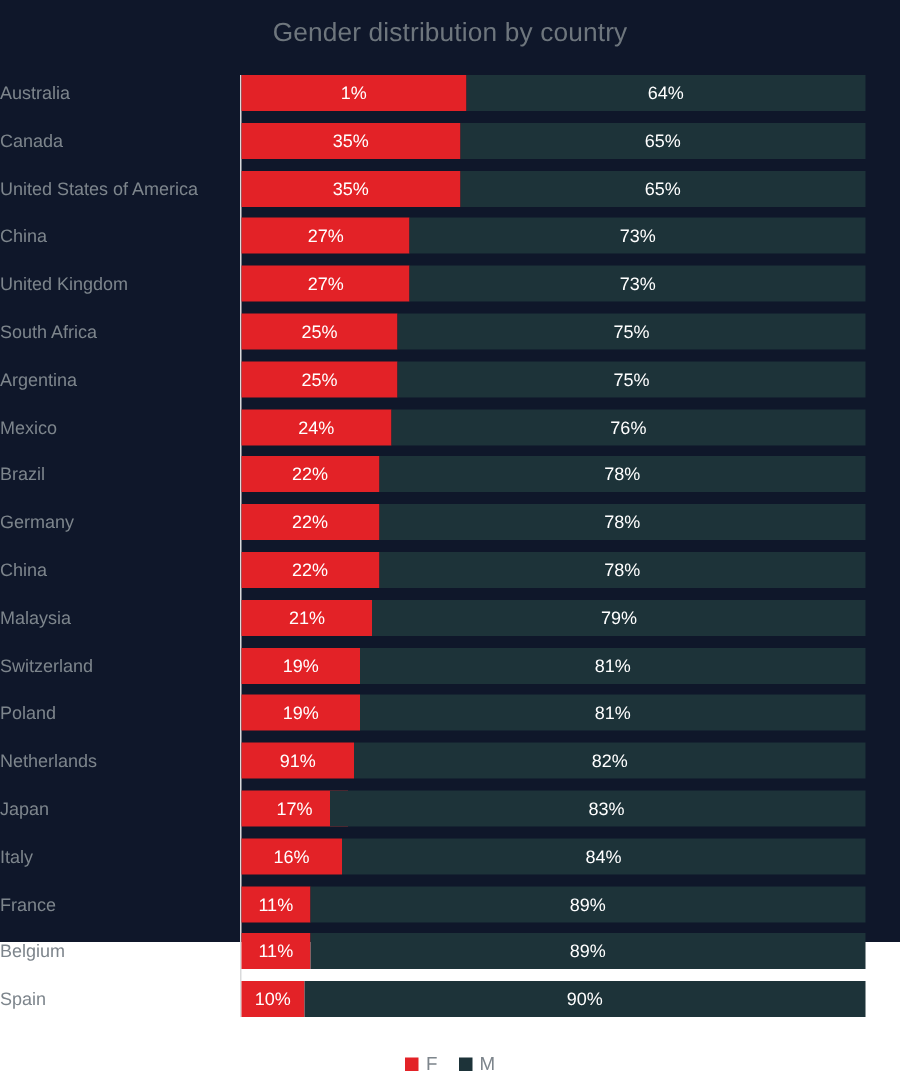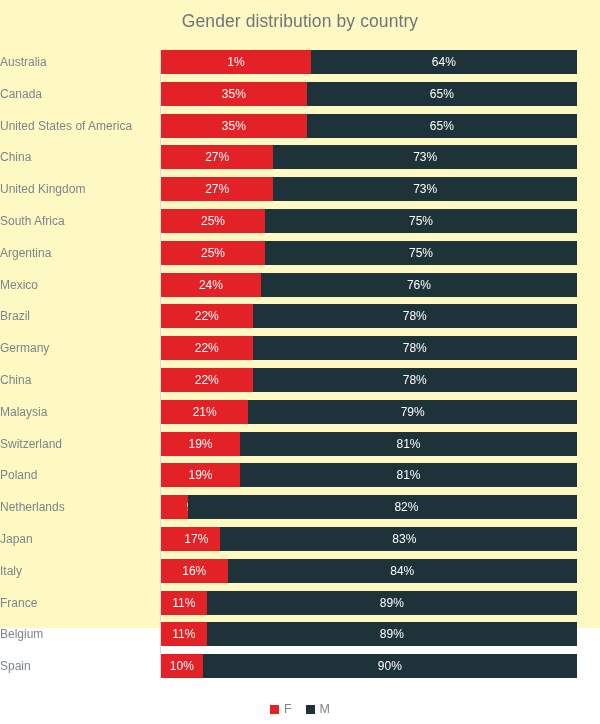--- a/index.html
+++ b/index.html
@@ -11,21 +11,21 @@
     width: 600px;
     height: 724px;
     font-family: "Liberation Sans", sans-serif;
     overflow: hidden;
     position: relative;
   }
   #chart-root {
     width: 600px;
     height: 628px;
     position: relative;
-    background: #fef9c3;
+    background: #0f172a;
   }
   
   #chart-title {
     position: absolute;
     top: 8px;
     left: 0;
     width: 600px;
     text-align: center;
     font-size: 17.5px;
     color: #6e767d;
@@ -223,21 +223,21 @@
           <div class="row-label">Poland</div>
           <div class="bar-track">
             <div class="seg seg-f" style="width: 19%; background: rgb(227, 34, 39);">19%</div>
             <div class="seg seg-m" style="width: 81%; background: rgb(29, 51, 57);">81%</div>
           </div>
         </div>
         <div class="bar-row" style="top: 445.2px;">
           <div class="row-label">Netherlands</div>
           <div class="bar-track">
             <div class="seg seg-f" style="width: 18%; background: rgb(227, 34, 39);">91%</div>
-            <div class="seg seg-m" style="width: 82%; background: rgb(29, 51, 57); padding-left: 48px;">82%</div>
+            <div class="seg seg-m" style="width: 82%; background: rgb(29, 51, 57);">82%</div>
           </div>
         </div>
         <div class="bar-row" style="top: 477px;">
           <div class="row-label">Japan</div>
           <div class="bar-track">
             <div class="seg seg-f" style="width: 17%; background: rgb(227, 34, 39);">17%</div>
             <div class="seg seg-m" style="width: 83%; background: rgb(29, 51, 57); padding-left: 12px;">83%</div>
           </div>
         </div>
         <div class="bar-row" style="top: 508.8px;">

